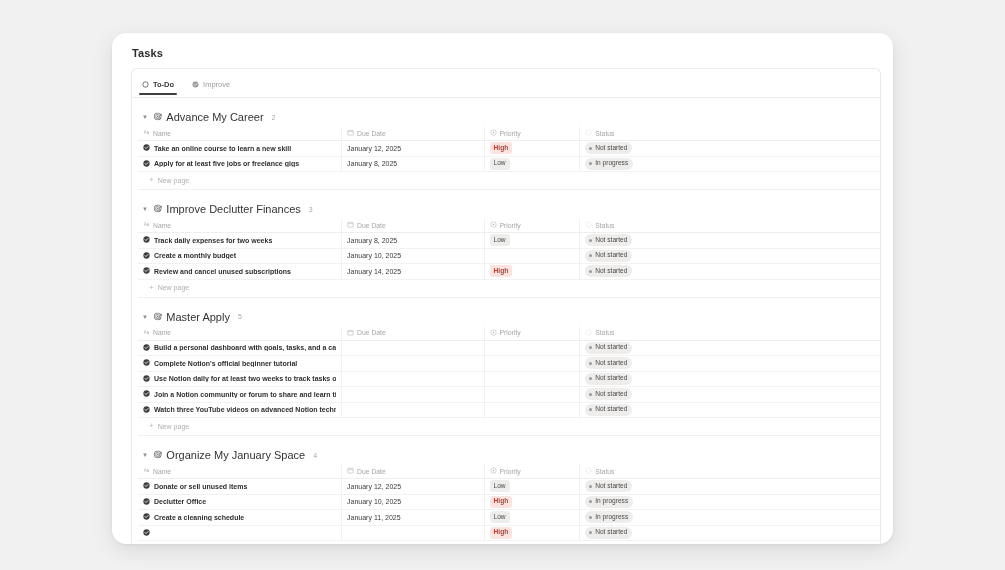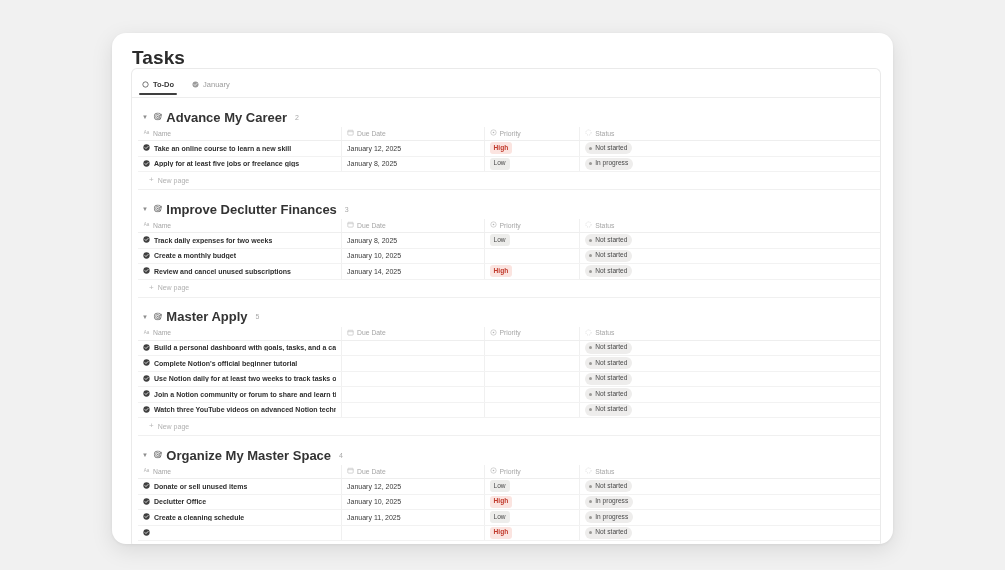--- a/index.html
+++ b/index.html
@@ -16,21 +16,21 @@
     left: 112px; top: 33px;
     width: 781px; height: 511px;
     background: #ffffff;
     border-radius: 14px;
     box-shadow: 0 6px 22px rgba(0,0,0,0.10), 0 1px 3px rgba(0,0,0,0.06);
     overflow: hidden;
   }
 
   .page-title {
     margin: 14px 0 0 20px;
-    font-size: 19px;
+    font-size: 11px;
     font-weight: bold;
     color: #2b2b2b;
     letter-spacing: .1px;
   }
 
   
   .panel {
     position: absolute;
     left: 19px; top: 35px;
     width: 750px; height: 480px;
@@ -89,22 +89,22 @@
   .caret {
     width: 8px; height: 8px;
     display: flex; align-items: center; justify-content: center;
     color: #8d8d8d;
     font-size: 6px;
     line-height: 1;
     cursor: pointer;
   }
   .group-emoji { font-size: 7.5px; line-height: 1; filter: grayscale(1) opacity(.75); }
   .group-name {
-    font-size: 13px;
-    font-weight: bold;
+    font-size: 11px;
+    font-weight: normal;
     color: #333333;
   }
   .group-count {
     font-size: 7px;
     color: #a9a9a9;
     margin-left: 4px;
   }
 
   
   table { border-collapse: collapse; width: 744px; margin-left: 6px; table-layout: fixed; }
@@ -204,21 +204,21 @@
         </span>
         <span>To-Do</span>
       </div>
       <div class="tab">
         <span>
           <svg width="7" height="7" viewBox="0 0 12 12">
               <circle cx="6" cy="6" r="5.2" fill="#9b9b9b"></circle>
               <path d="M3.5 6.1 L5.2 7.8 L8.6 4.3" fill="none" stroke="#fff" stroke-width="1.3" stroke-linecap="round" stroke-linejoin="round"></path>
             </svg>
         </span>
-        <span>January</span>
+        <span>Improve</span>
       </div>
     </div>
     <div class="tabs-rule"></div>
 
     <div id="groups-root">
         <div class="group">
           <div class="group-head">
             <span class="caret">▼</span>
             <span class="group-emoji">🎯</span>
             <span class="group-name">Advance My Career</span>
@@ -580,21 +580,21 @@
           </table>
           <div class="newpage">
             <span class="plus">+</span>
             <span>New page</span>
           </div>
         </div>
         <div class="group">
           <div class="group-head">
             <span class="caret">▼</span>
             <span class="group-emoji">🎯</span>
-            <span class="group-name">Organize My Master Space</span>
+            <span class="group-name">Organize My January Space</span>
             <span class="group-count">4</span>
           </div>
           <table>
             <colgroup>
               <col class="c-name">
               <col class="c-date">
               <col class="c-prio">
               <col class="c-status">
               <col class="c-blank">
             </colgroup>

